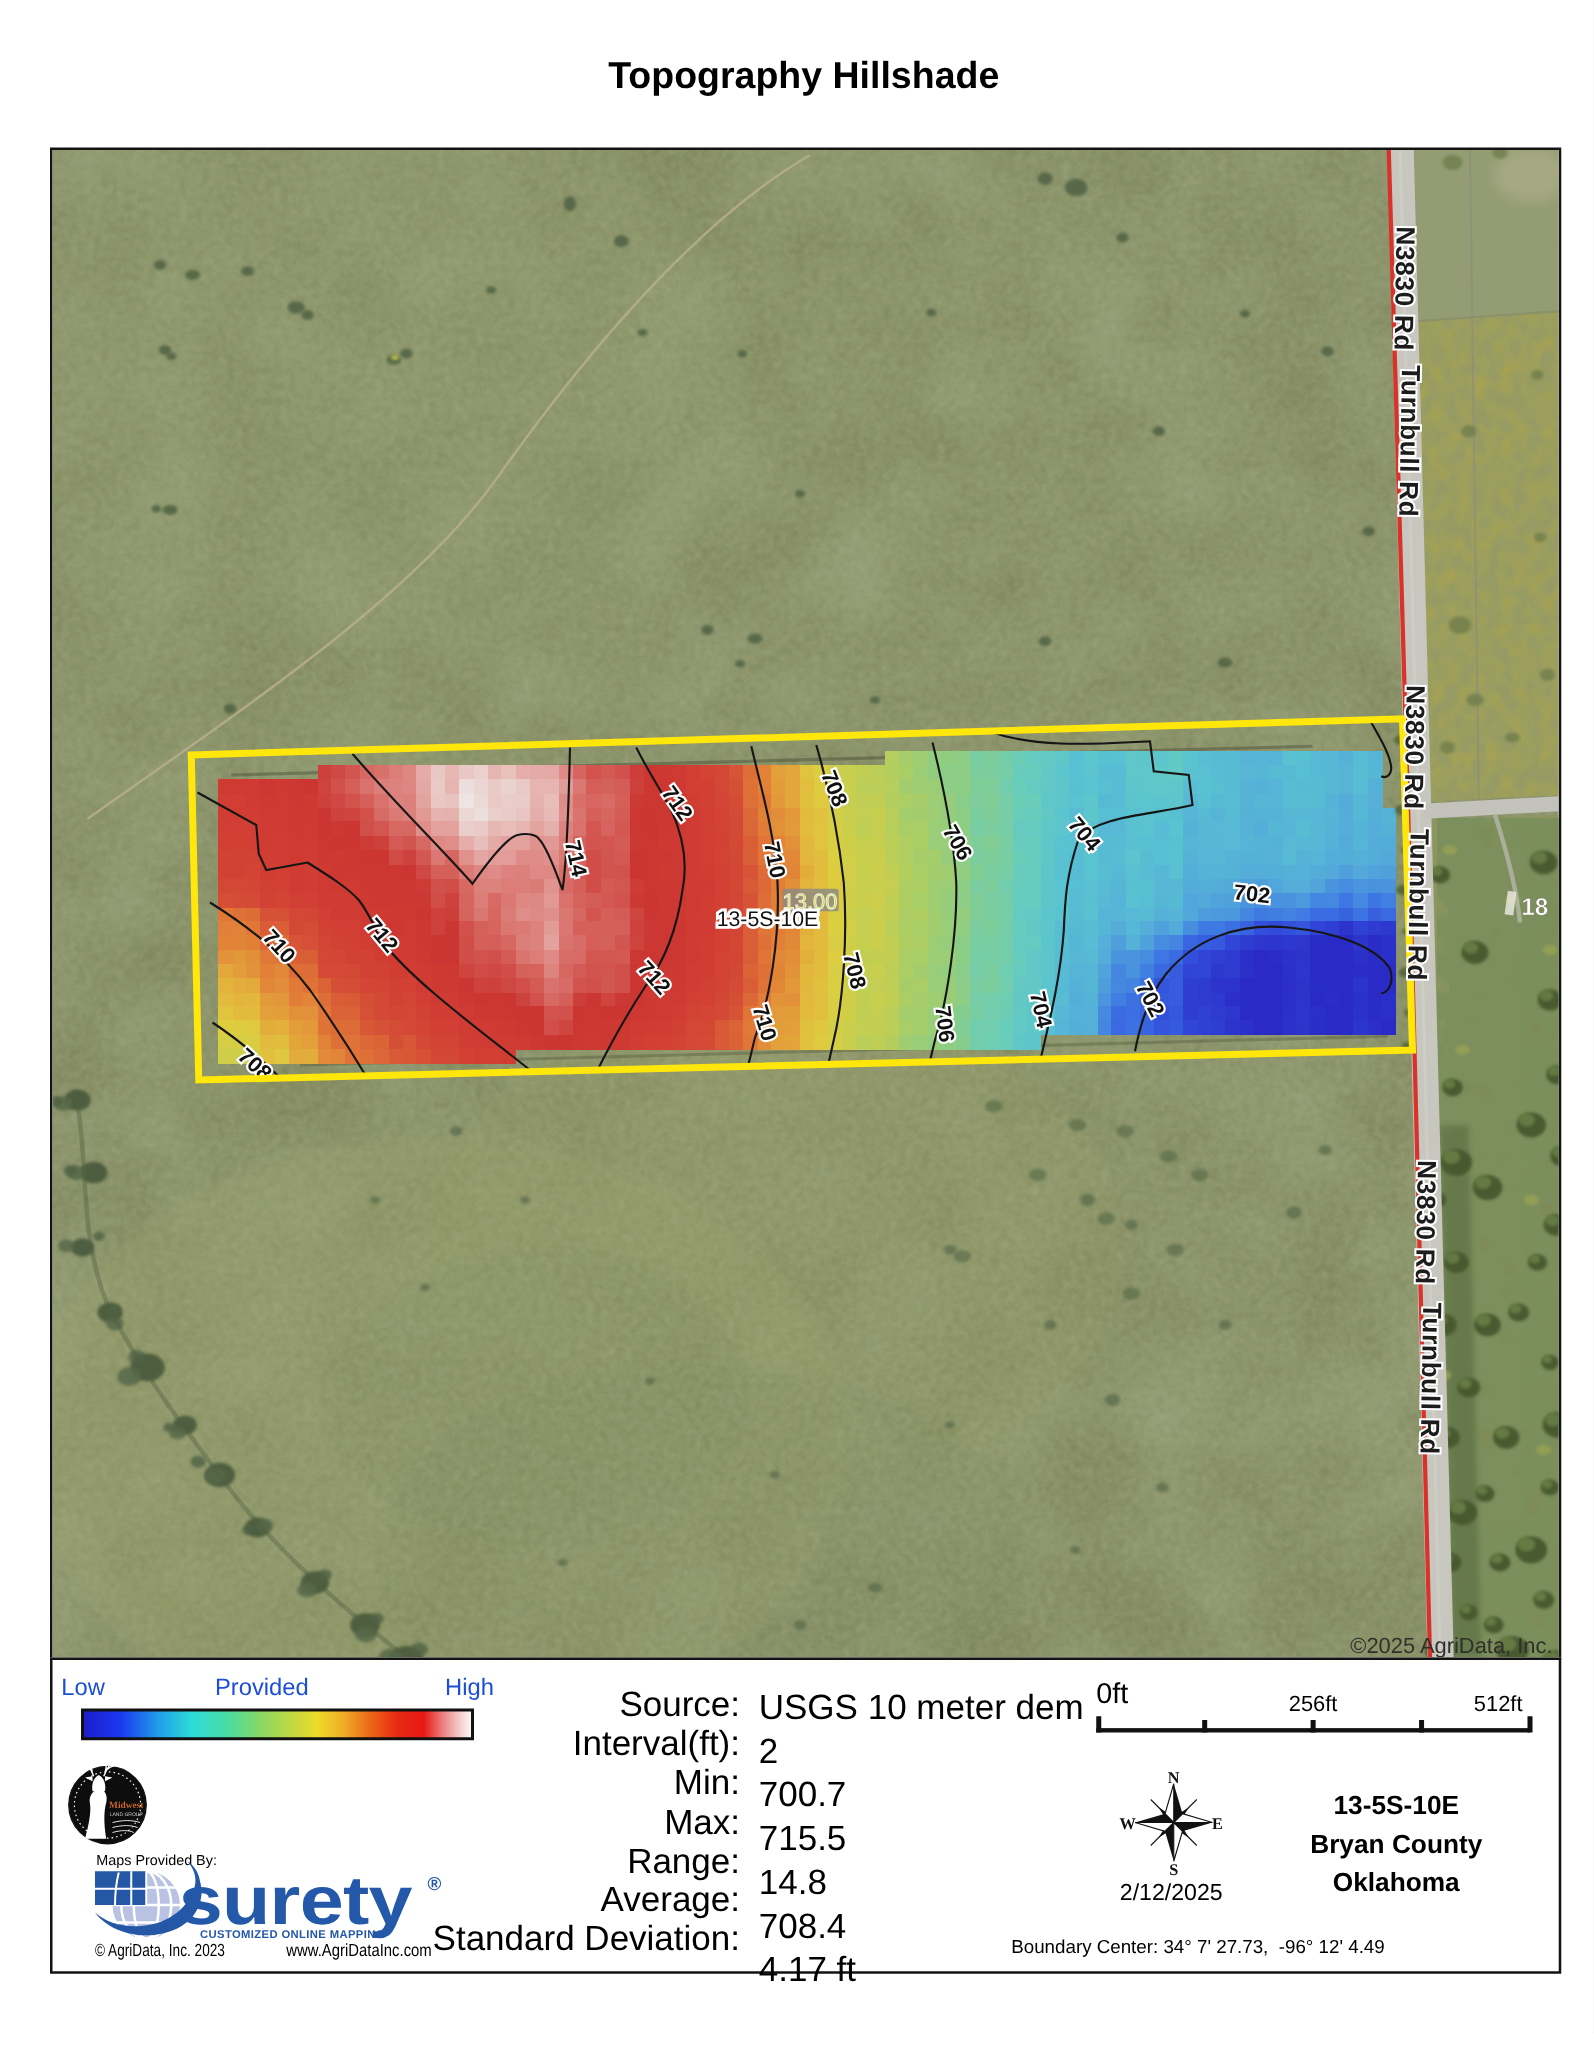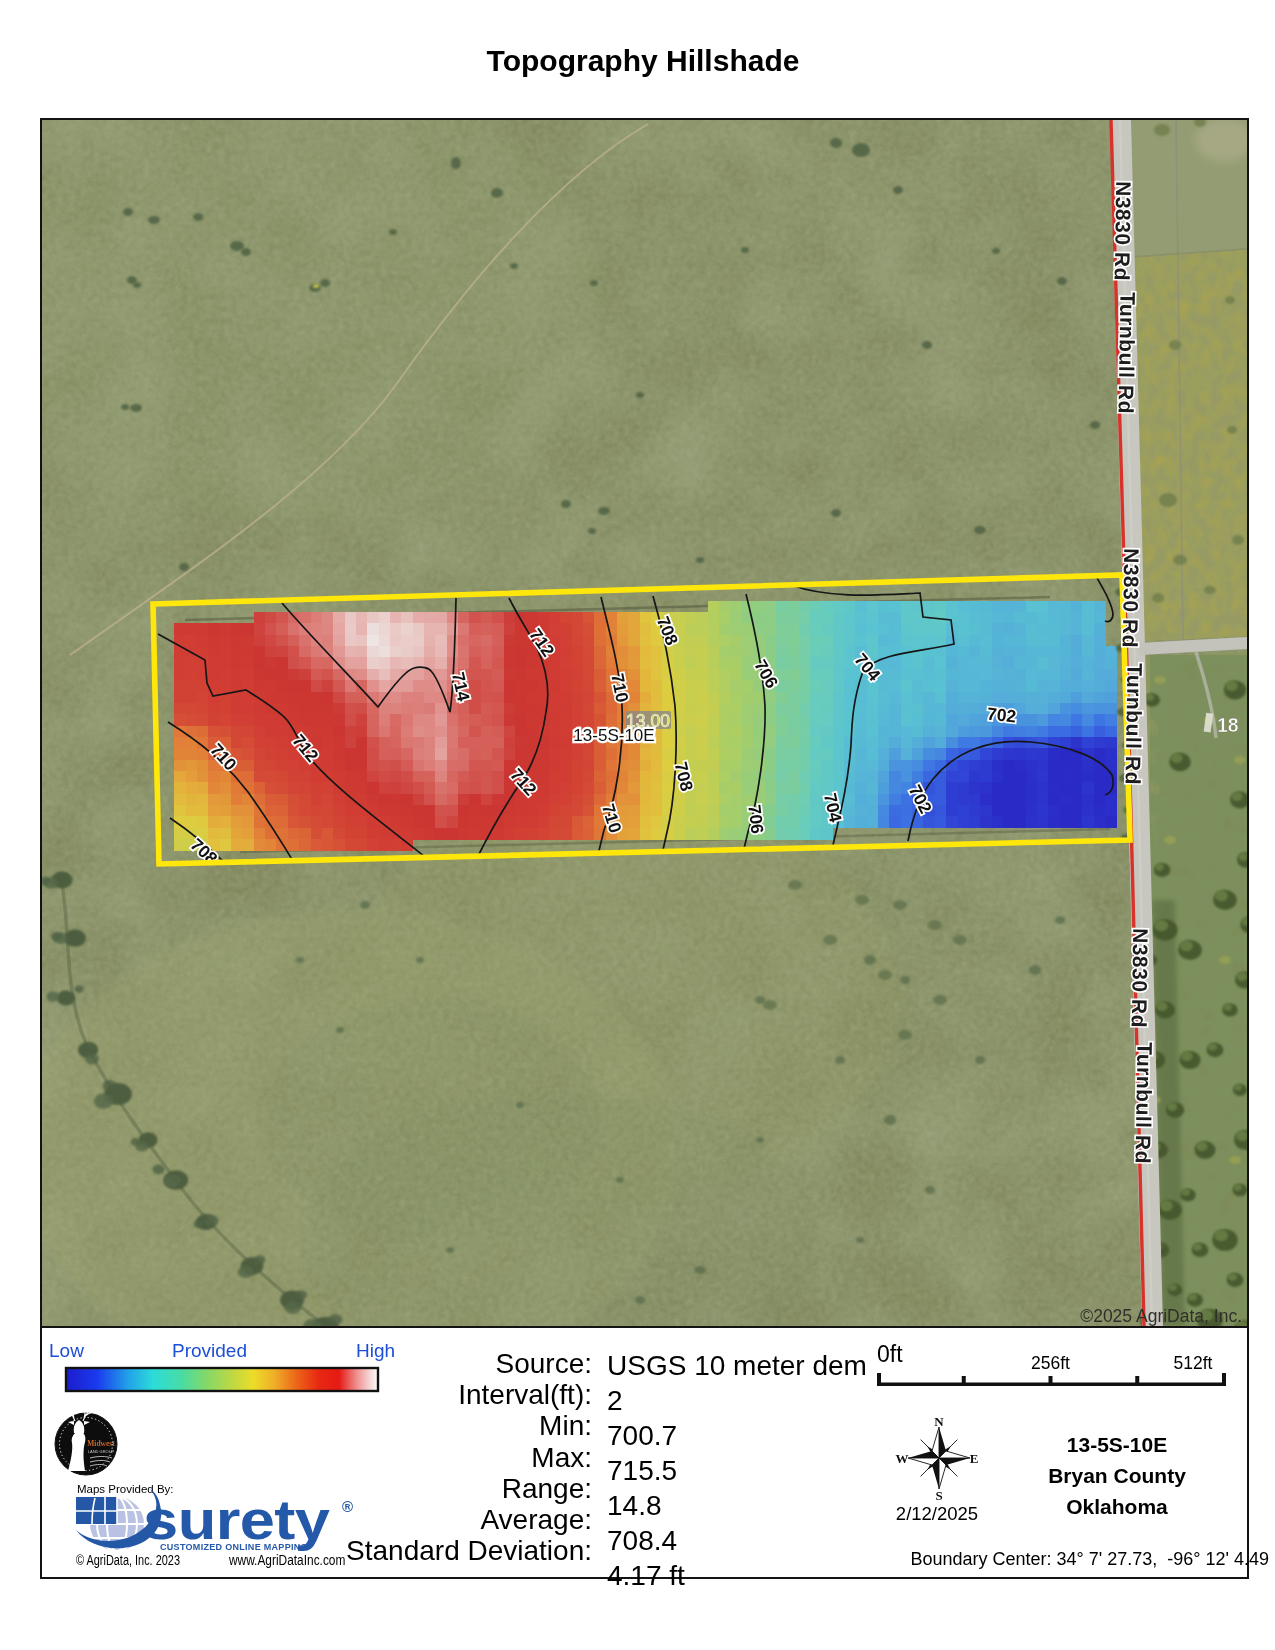--- a/index.html
+++ b/index.html
@@ -2041,27 +2041,27 @@
 
 <div class="abs" style="left:77px;top:1483px;font-size:11.5px">Maps Provided By:</div>
 <div class="abs" style="left:76px;top:1552px;font-size:14px;transform:scaleX(0.78);transform-origin:0 0">© AgriData, Inc. 2023</div>
 <div class="abs" style="left:229px;top:1552px;font-size:14px;transform:scaleX(0.85);transform-origin:0 0">www.AgriDataInc.com</div>
 
 <div class="abs st" style="left:40px;top:1348px;width:552px;text-align:right;line-height:31.2px">Source:<br>Interval(ft):<br>Min:<br>Max:<br>Range:<br>Average:<br>Standard Deviation:</div>
 <div class="abs st" style="left:607px;top:1348px;line-height:35px">USGS 10 meter dem<br>2<br>700.7<br>715.5<br>14.8<br>708.4<br>4.17 ft</div>
 
 <div class="abs" style="left:877px;top:1341px;font-size:23px">0ft</div>
 <div class="abs" style="left:1013px;top:1353px;width:75px;text-align:center;font-size:17.5px">256ft</div>
-<div class="abs" style="left:1168px;top:1353px;width:50px;text-align:center;font-size:17.5px">512ft</div>
+<div class="abs" style="left:1168px;top:1353px;width:50px;text-align:right;font-size:17.5px">512ft</div>
 
 <div class="abs" style="left:862px;top:1503px;width:150px;text-align:center;font-size:18.5px">2/12/2025</div>
 
 <div class="abs bold" style="left:1017px;top:1429px;width:200px;text-align:center;font-size:21px;line-height:31px">13-5S-10E<br>Bryan County<br>Oklahoma</div>
 
-<div class="abs" style="left:809px;top:1549px;width:460px;text-align:right;font-size:18px">Boundary Center: 34° 7' 27.73,&nbsp; -96° 12' 4.49</div>
+<div class="abs" style="left:809px;top:1549px;width:460px;text-align:left;font-size:15px">Boundary Center: 34° 7' 27.73,&nbsp; -96° 12' 4.49</div>
 
 <svg width="1275" height="1650" viewBox="0 0 1275 1650" style="position:absolute;left:0;top:0">
 
 <defs>
       <linearGradient id="elev" x1="0" y1="0" x2="1" y2="0">
 <stop offset="0" stop-color="#1c1ccc"></stop>
         <stop offset="0.10" stop-color="#1a3aee"></stop>
 <stop offset="0.20" stop-color="#22a2e8"></stop>
         <stop offset="0.28" stop-color="#2cdcd8"></stop>
 <stop offset="0.37" stop-color="#48dca4"></stop>

